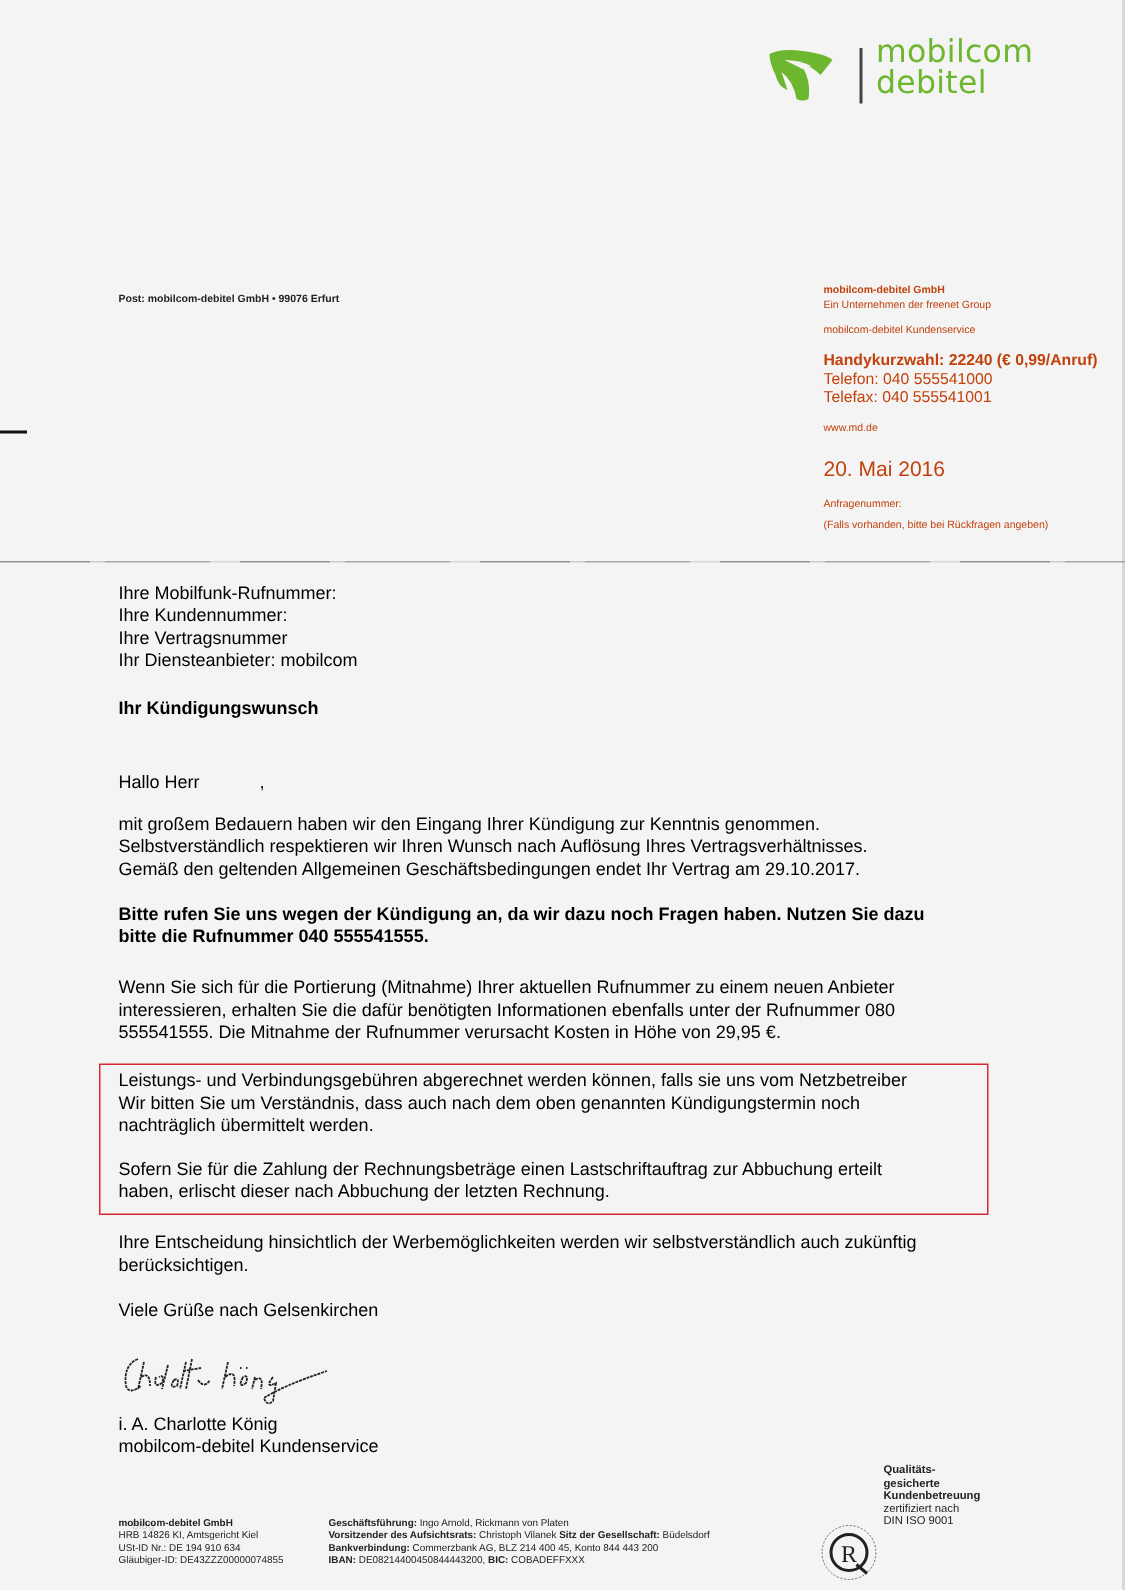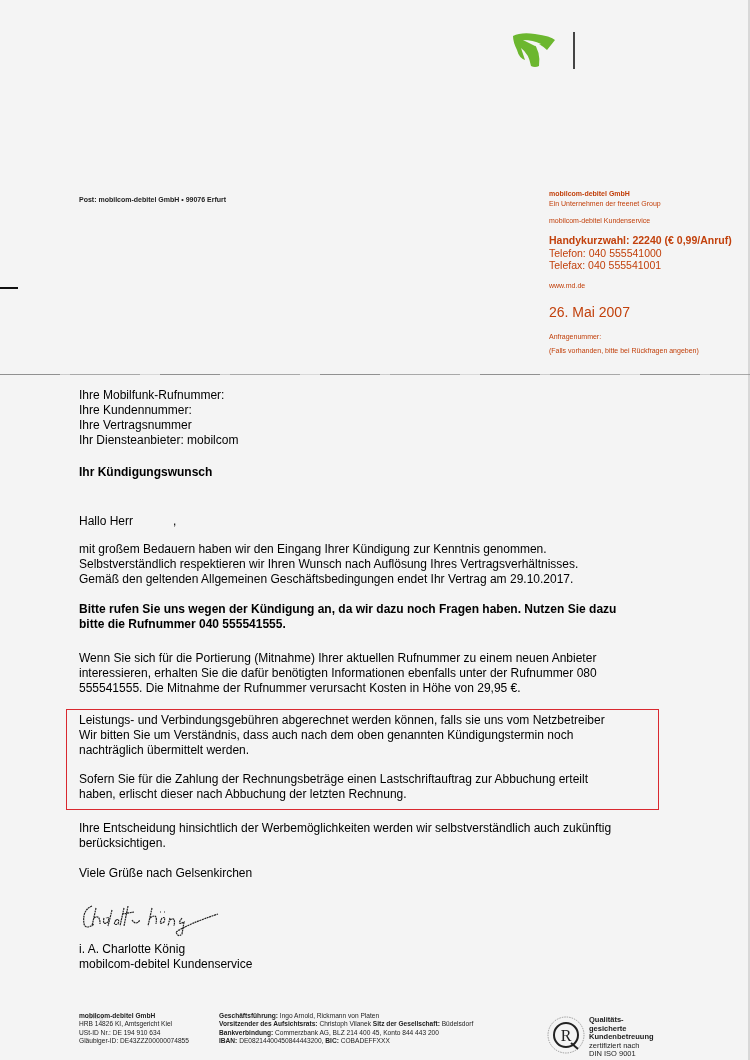--- a/index.html
+++ b/index.html
@@ -33,46 +33,50 @@
   .bold { font-weight: bold; }
 
   .notice-box { left: 66px; top: 709px; width: 593px; height: 101px; border: 1.5px solid #d9282f; box-sizing: border-box; }
 
   .signature { left: 78px; top: 900px; width: 170px; height: 40px; }
 
   .footer { top: 1012px; font-size: 6.6px; line-height: 8.4px; color: #222; }
   .footer b { font-weight: bold; }
   .blog { left: 40px; top: 1012px; font-size: 8px; color: #c8c8c8; padding-left: 48px; }
   .iso-seal { left: 545px; top: 1013px; width: 42px; height: 44px; }
-  .quality { left: 589px; top: 1016px; font-size: 7.5px; line-height: 8.6px; color: #222; }
+  .quality { left: 589px; top: 976px; font-size: 7.5px; line-height: 8.6px; color: #222; }
 </style>
 </head>
 <body>
 
 <div class="page-edge"></div>
 
 <div class="abs logo">
   <svg class="logo-icon" viewBox="0 0 46 40">
     <path d="M2 6 Q10 2 24 4 Q40 6 44 10 L36 20 Q30 14 22 12 Q30 22 28 36 Q24 38 20 36 Q18 24 10 18 L14 30 Q8 28 6 20 Q2 12 2 6 Z" fill="#6cb72f"></path>
     <path d="M12 10 Q22 10 30 14 L24 16 Q18 13 12 10 Z" fill="#f4f4f4"></path>
   </svg>
   <div class="logo-bar"></div>
+  <div class="logo-text">
+    <div>mobilcom</div>
+    <div>debitel</div>
+  </div>
 </div>
 
 <div class="abs sender-line">Post: mobilcom-debitel GmbH • 99076 Erfurt</div>
 
 <div class="abs side">
   <div class="s-small s-bold">mobilcom-debitel GmbH</div>
   <div class="s-small">Ein Unternehmen der freenet Group</div>
   <div class="s-small" style="margin-top:7px">mobilcom-debitel Kundenservice</div>
   <div class="s-big s-bold" style="margin-top:8px">Handykurzwahl: 22240 (€ 0,99/Anruf)</div>
   <div class="s-big">Telefon: 040 555541000</div>
   <div class="s-big">Telefax: 040 555541001</div>
   <div class="s-small" style="margin-top:9px">www.md.de</div>
-  <div class="date" style="margin-top:13px">26. Mai 2007</div>
+  <div class="date" style="margin-top:13px">20. Mai 2016</div>
   <div class="s-small" style="margin-top:12px">Anfragenummer:</div>
   <div class="s-small" style="margin-top:4px">(Falls vorhanden, bitte bei Rückfragen angeben)</div>
 </div>
 
 <div class="abs scan-tick"></div>
 <div class="abs scan-line"></div>
 
 <div class="abs body-text" style="top:388px">
   <div>Ihre Mobilfunk-Rufnummer:</div>
   <div>Ihre Kundennummer:</div>

